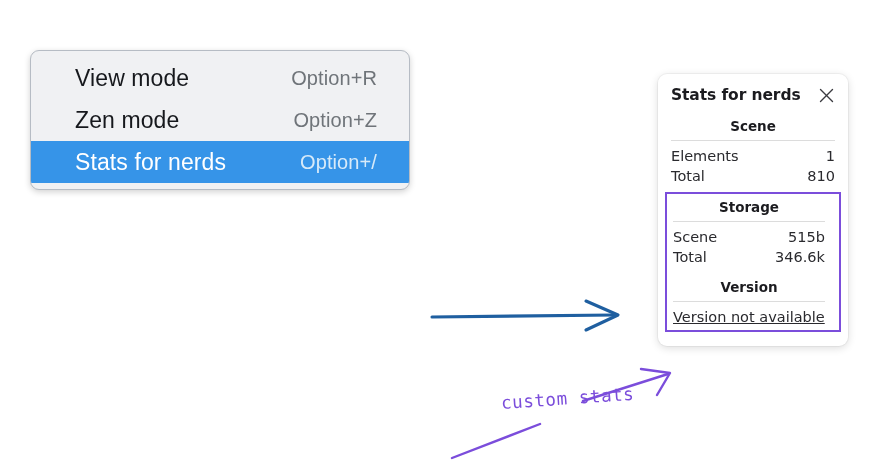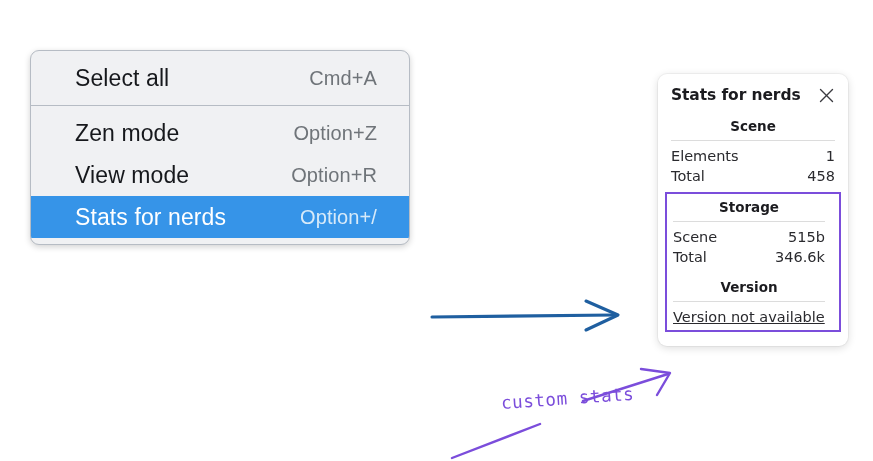--- a/index.html
+++ b/index.html
@@ -151,35 +151,29 @@
     transform: rotate(-4deg);
     transform-origin: left center;
     white-space: nowrap;
   }
 </style>
 </head>
 <body>
 
 <div id="context-menu">
 
-  <div class="menu-group group-top">
+
+  <div class="menu-group">
     <div class="menu-item">
-      <span class="label">Select all</span>
-      <span class="shortcut">Cmd+A</span>
-    </div>
-  </div>
-
-  <div class="menu-group">
+      <span class="label">View mode</span>
+      <span class="shortcut">Option+R</span>
+    </div>
     <div class="menu-item">
       <span class="label">Zen mode</span>
       <span class="shortcut">Option+Z</span>
-    </div>
-    <div class="menu-item">
-      <span class="label">View mode</span>
-      <span class="shortcut">Option+R</span>
     </div>
     <div class="menu-item selected">
       <span class="label">Stats for nerds</span>
       <span class="shortcut">Option+/</span>
     </div>
   </div>
 
 </div>
 
 <div id="stats-panel">
@@ -196,21 +190,21 @@
 
   <div class="section-head">Scene</div>
   <div class="rule"></div>
 
   <div class="stat-row">
     <span class="k">Elements</span>
     <span class="v">1</span>
   </div>
   <div class="stat-row">
     <span class="k">Total</span>
-    <span class="v">458</span>
+    <span class="v">810</span>
   </div>
 
   <div id="custom-stats-box">
 
     <div class="section-head">Storage</div>
     <div class="rule"></div>
 
     <div class="stat-row">
       <span class="k">Scene</span>
       <span class="v">515b</span>

